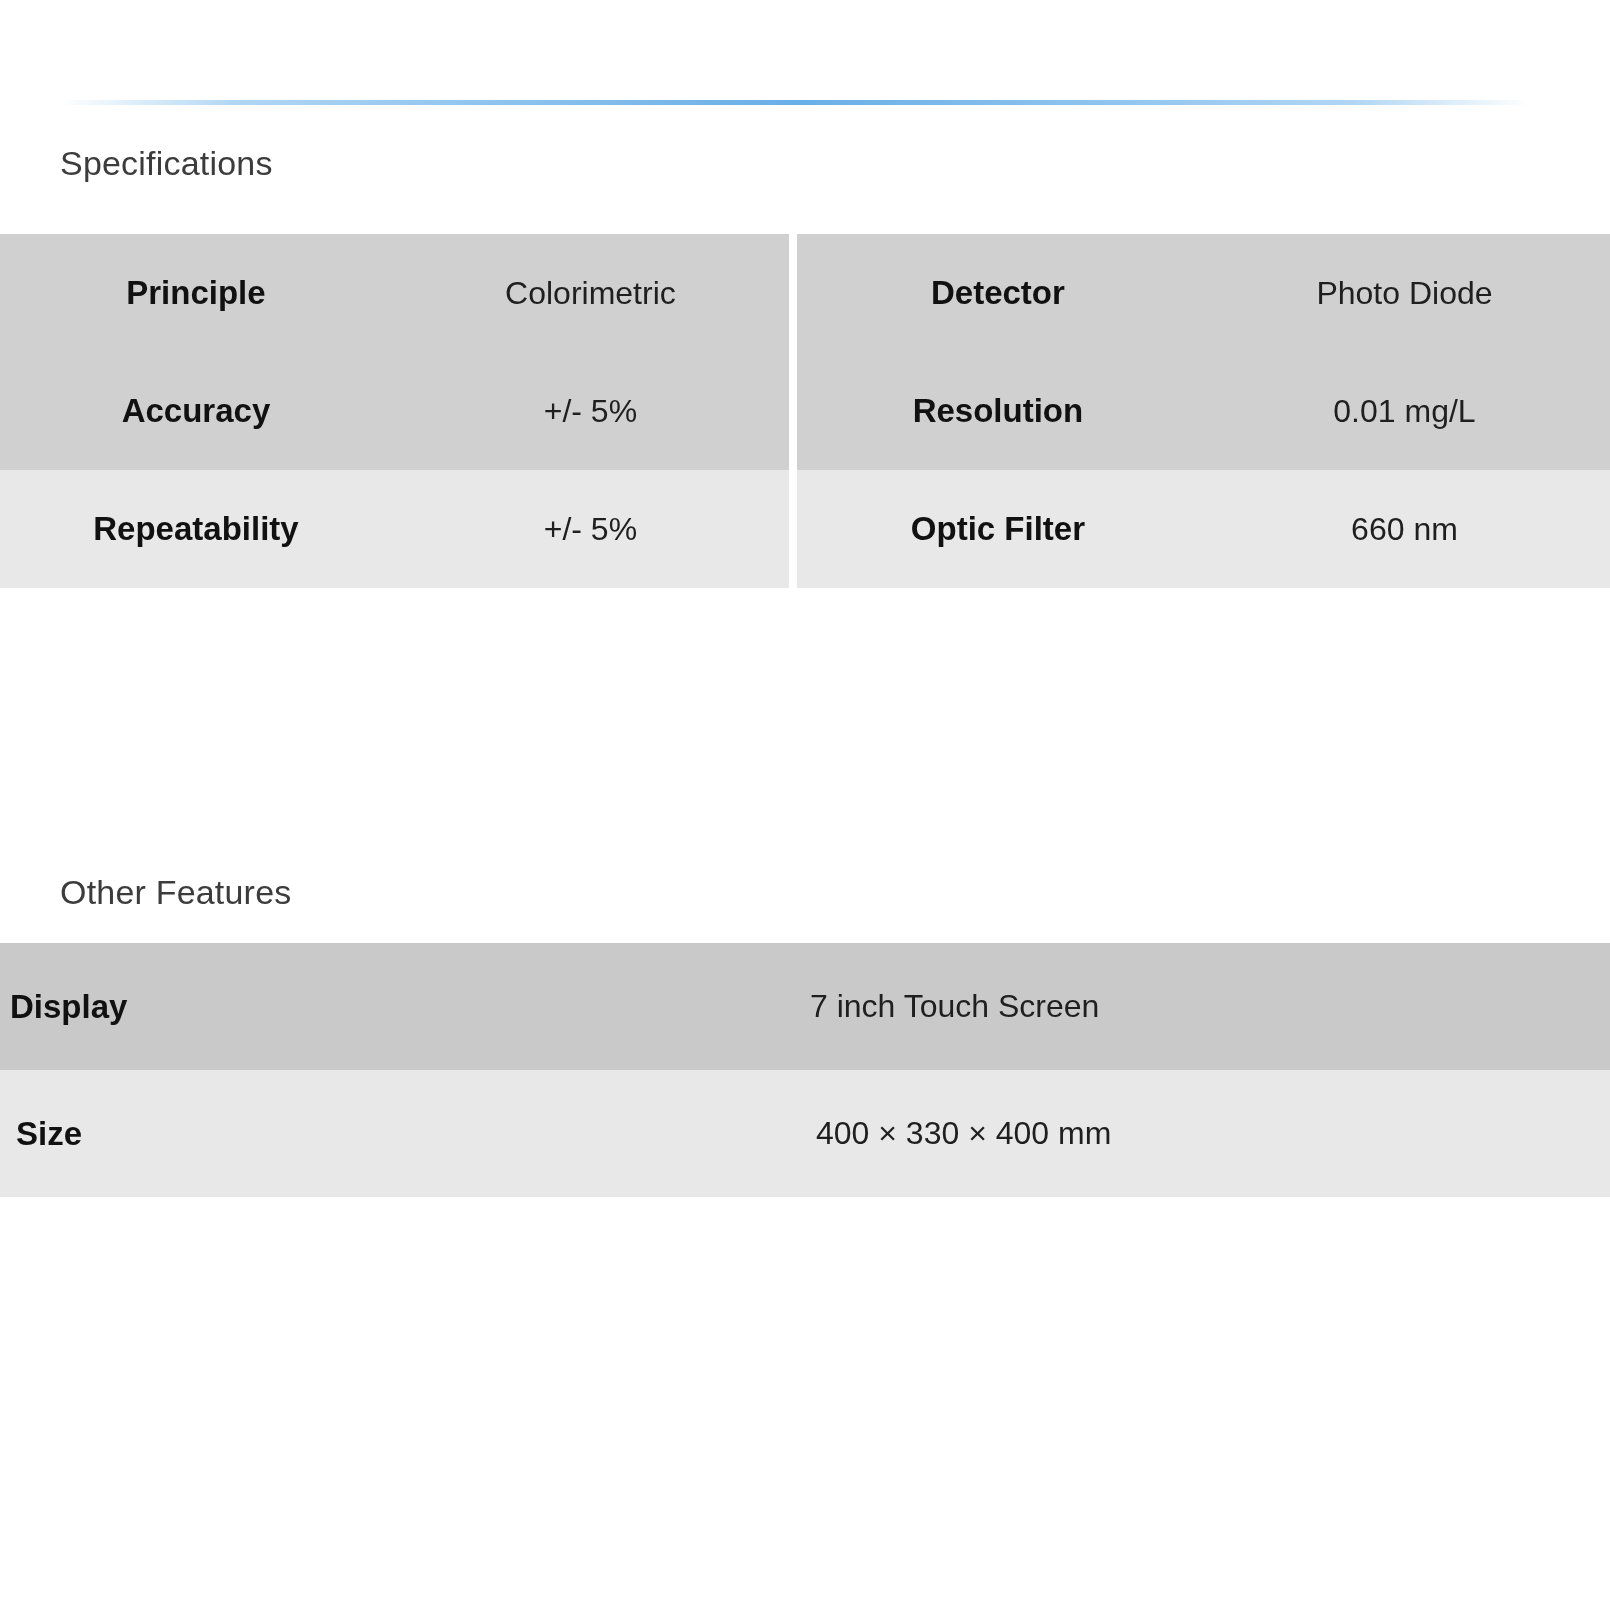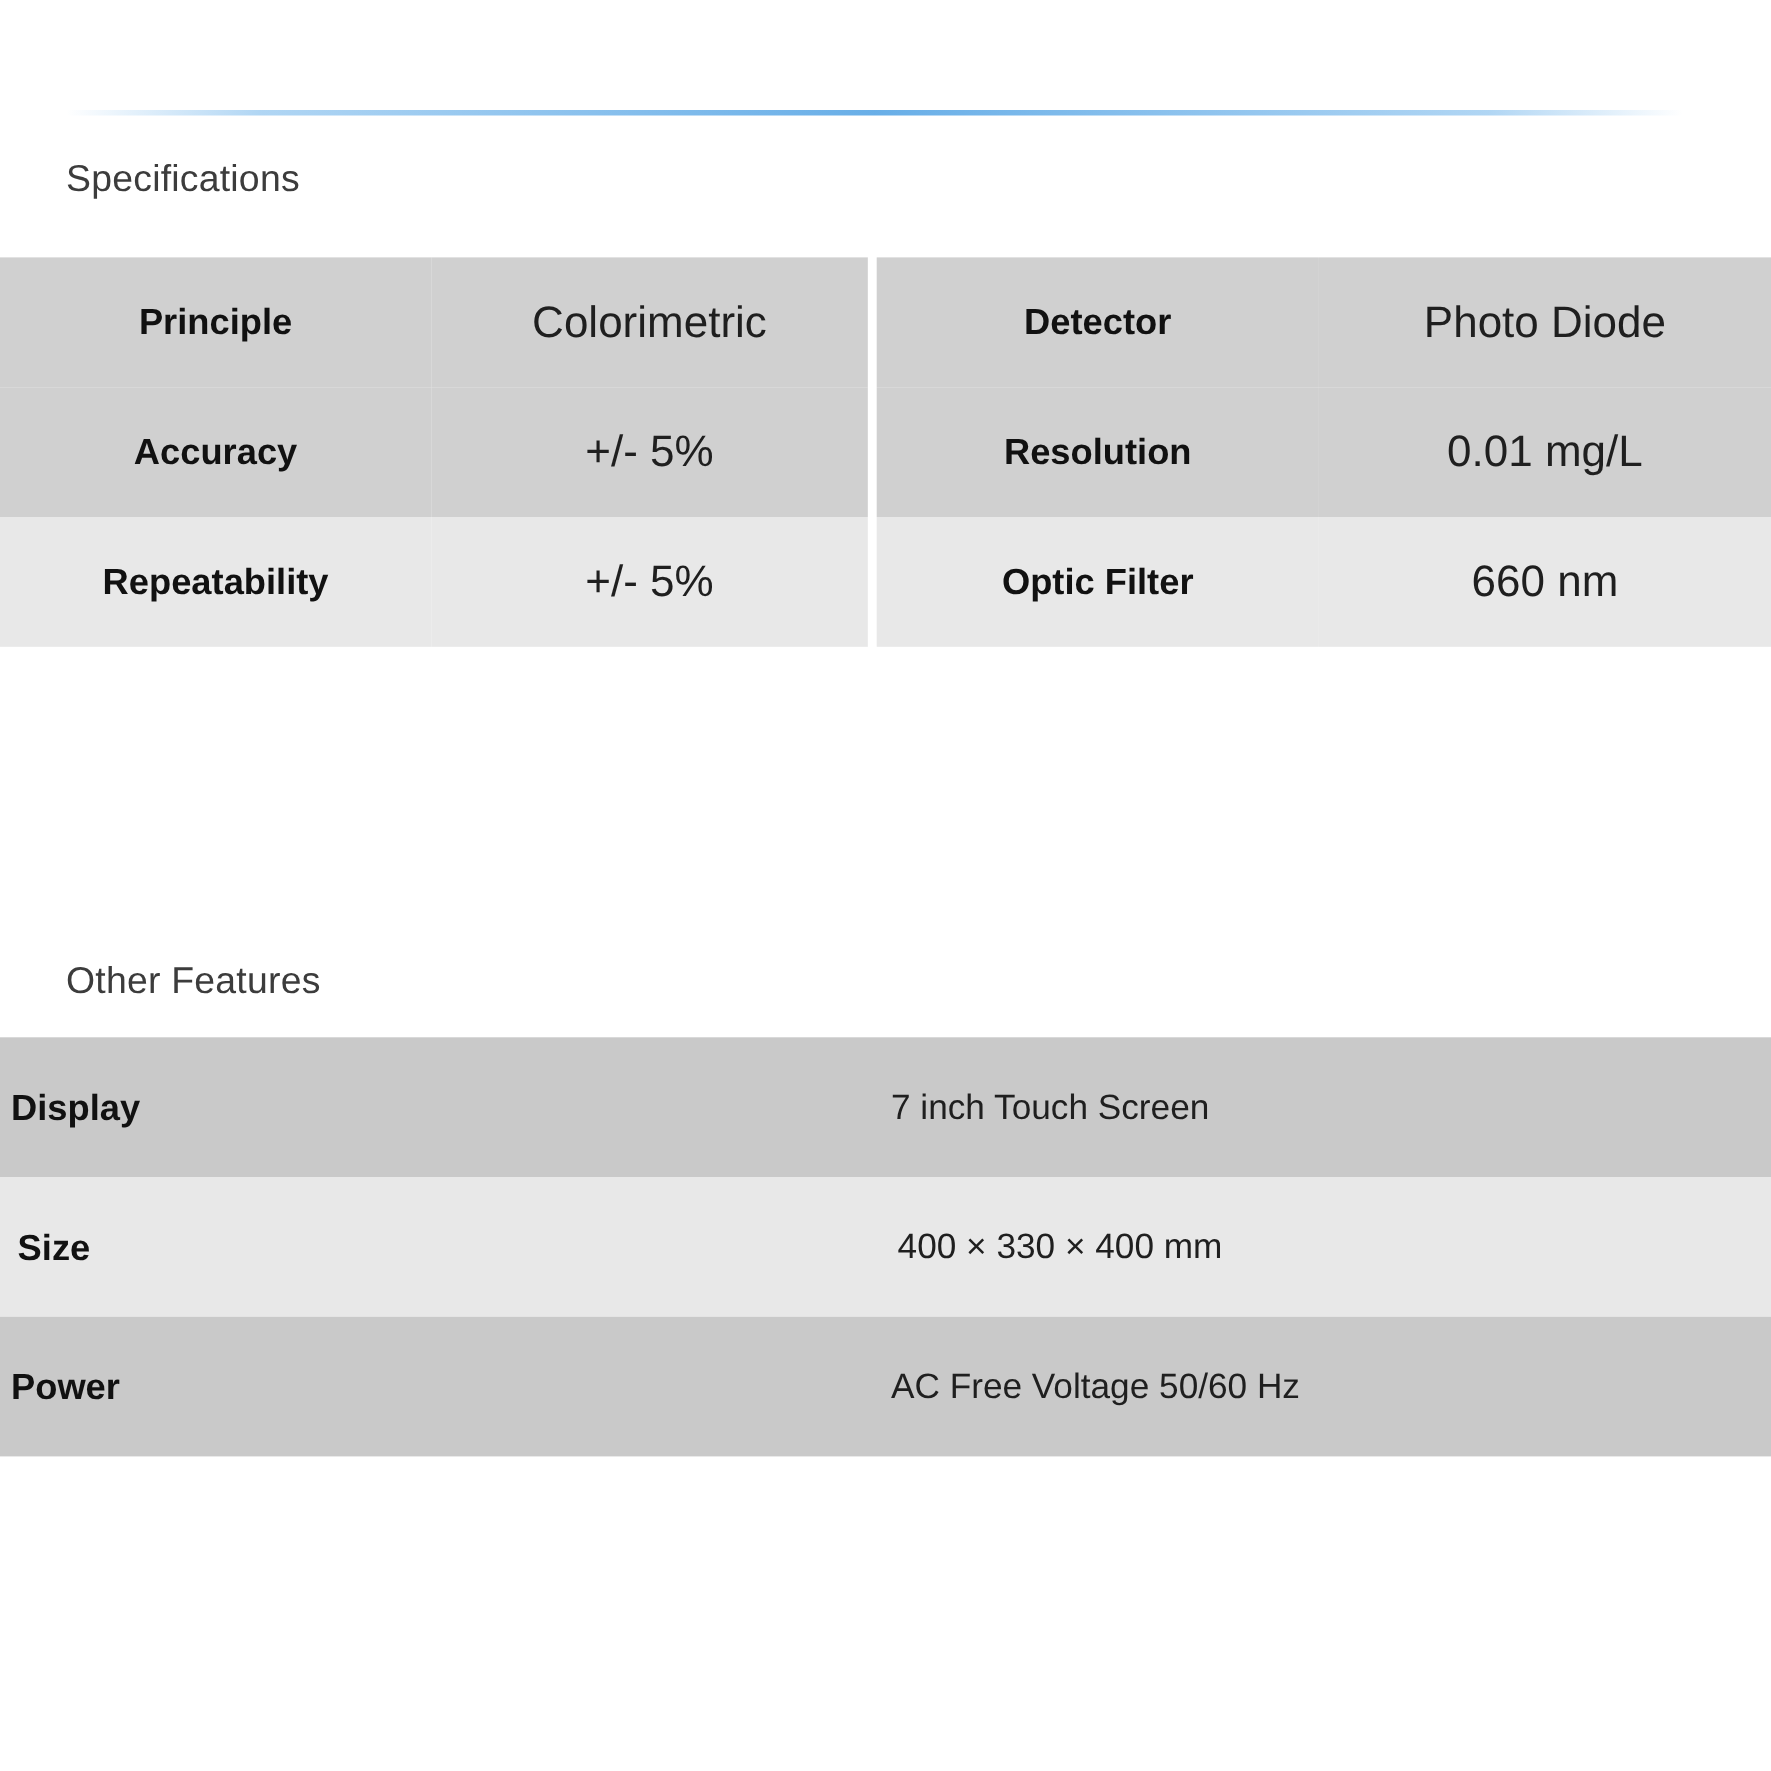--- a/index.html
+++ b/index.html
@@ -57,21 +57,21 @@
     top: 206px;
     left: 0;
     width: 1610px;
     border-collapse: collapse;
     table-layout: fixed;
   }
   .spec-table td {
     height: 118px;
     vertical-align: middle;
     text-align: center;
-    font-size: 40px;
+    font-size: 32px;
     padding: 0 10px;
     box-sizing: border-box;
   }
   .spec-table tr.odd td  { background: #d0d0d0; }
   .spec-table tr.even td { background: #e8e8e8; }
 
   .spec-table td.label {
     font-weight: bold;
     font-size: 33px;
     color: #111;
@@ -161,20 +161,16 @@
   <table class="other-table">
     <tbody>
       <tr class="odd">
         <td class="label">Display</td>
         <td class="value">7 inch Touch Screen</td>
       </tr>
       <tr class="even">
         <td class="label">Size</td>
         <td class="value">400 × 330 × 400 mm</td>
       </tr>
-      <tr class="odd">
-        <td class="label">Power</td>
-        <td class="value">AC Free Voltage 50/60 Hz</td>
-      </tr>
     </tbody>
   </table>
 
 </div>
 
 </body></html>

